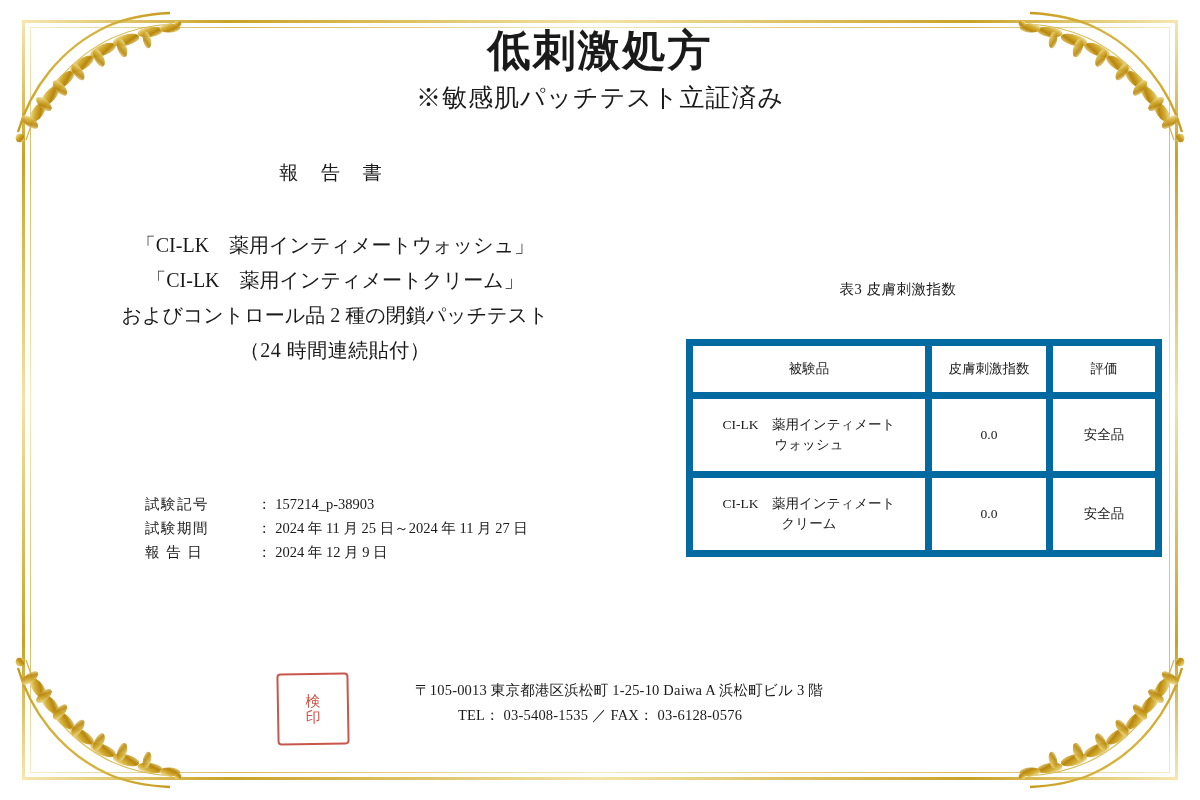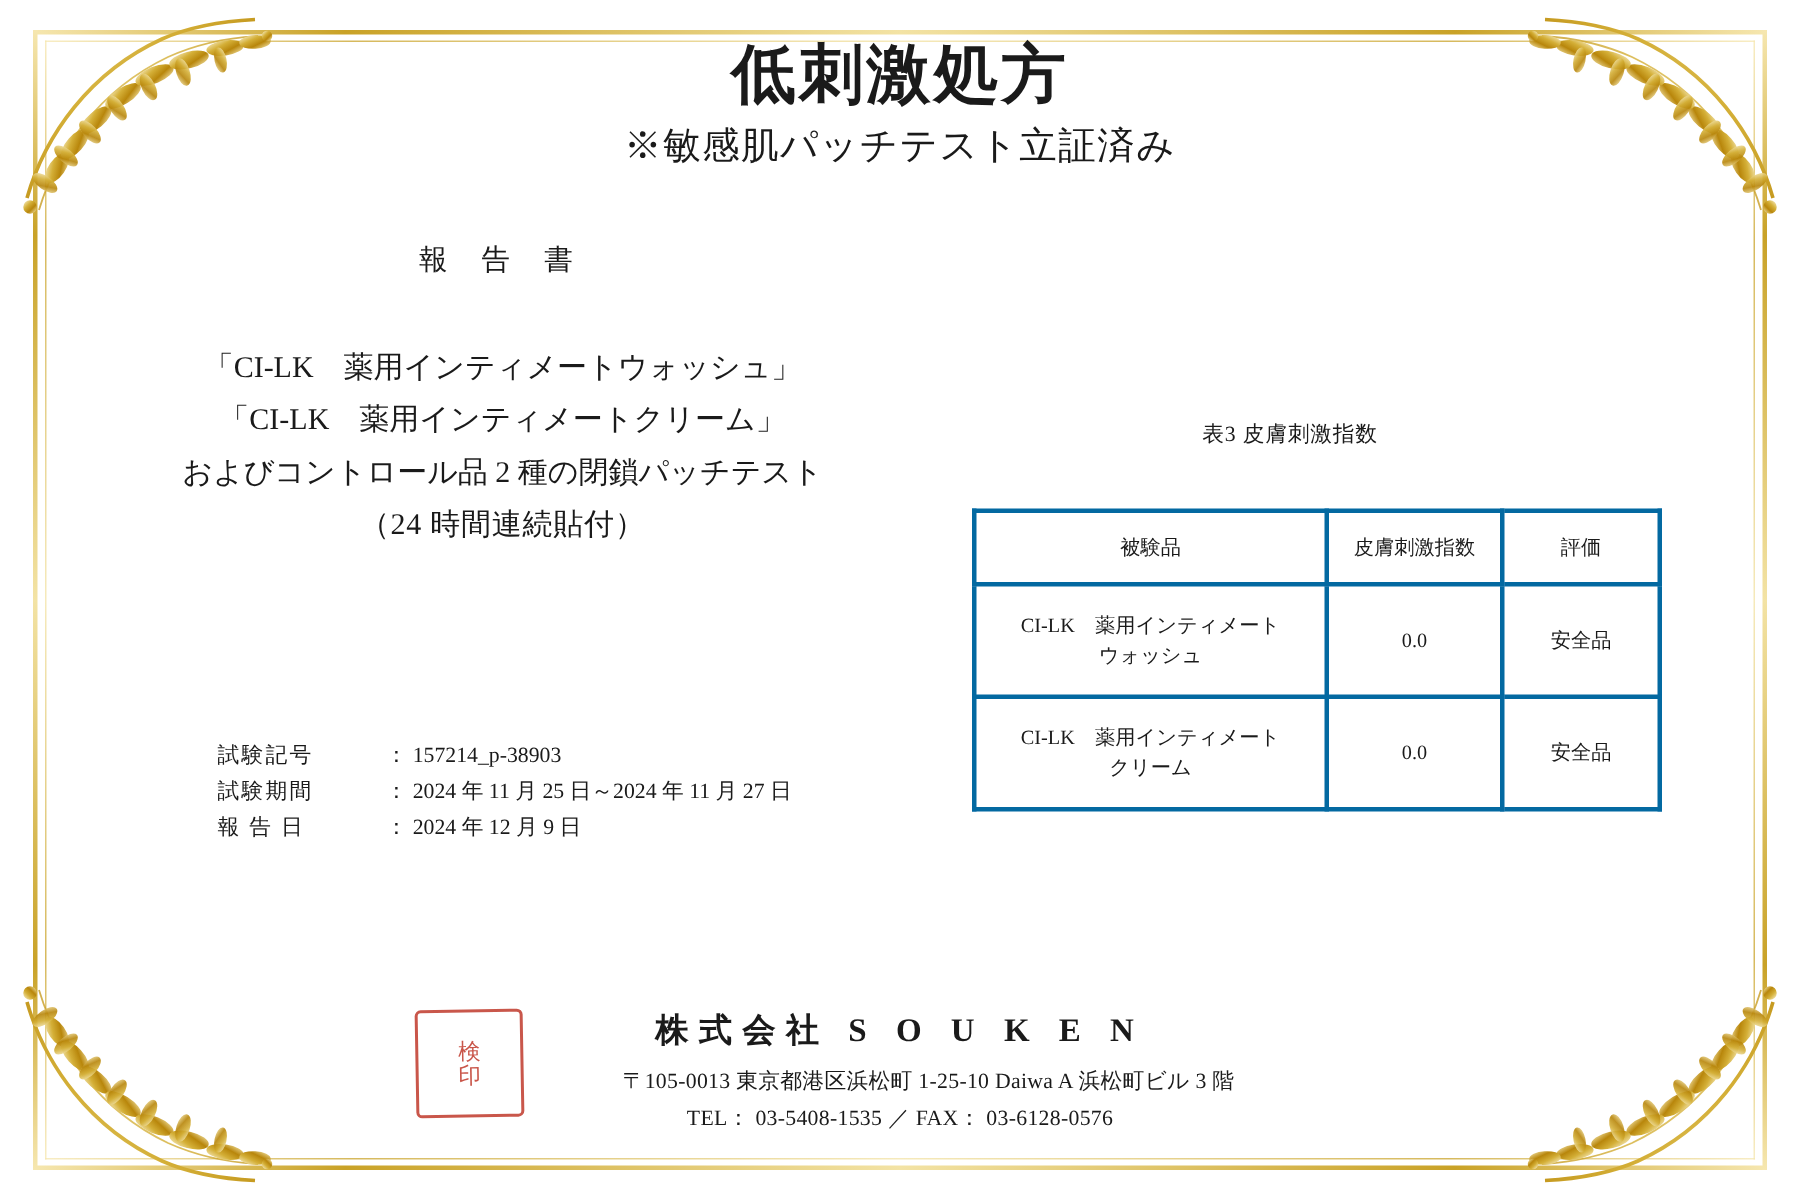--- a/index.html
+++ b/index.html
@@ -100,21 +100,21 @@
   .meta-label {
     width: 112px;
     letter-spacing: 1.5px;
     white-space: nowrap;
   }
   .meta-value { white-space: nowrap; }
 
   
   .right-col {
     position: absolute;
-    left: 648px;
+    left: 686px;
     top: 280px;
     width: 424px;
   }
   .table-caption {
     text-align: center;
     font-size: 14.5px;
     letter-spacing: .5px;
     margin-bottom: 40px;
   }
   .result-label {
@@ -123,21 +123,21 @@
     letter-spacing: 6px;
     margin-bottom: 35px;
   }
   table.result-table {
     border-collapse: collapse;
     width: 424px;
     table-layout: fixed;
   }
   table.result-table th,
   table.result-table td {
-    border: 3px solid #0369a1;
+    border: 7px solid #0369a1;
     text-align: center;
     vertical-align: middle;
     font-size: 13.5px;
     font-weight: 400;
     padding: 8px 4px;
   }
   table.result-table th { height: 30px; }
   table.result-table td { height: 56px; }
   .col-sample { width: 224px; }
   .col-index  { width: 106px; }
@@ -374,21 +374,20 @@
           <div class="sample-name">クリーム</div>
         </td>
         <td class="col-index">0.0</td>
         <td class="col-eval">安全品</td>
       </tr>
     </tbody>
   </table>
 </div>
 
 <div class="footer">
-  <div class="company">株式会社 S O U K E N</div>
   <div class="address">〒105-0013 東京都港区浜松町 1-25-10 Daiwa A 浜松町ビル 3 階</div>
   <div class="contact">TEL： 03-5408-1535 ／ FAX： 03-6128-0576</div>
 </div>
 
 <div class="seal">
   <div>
     <span>検</span>
     <span>印</span>
   </div>
 </div>

